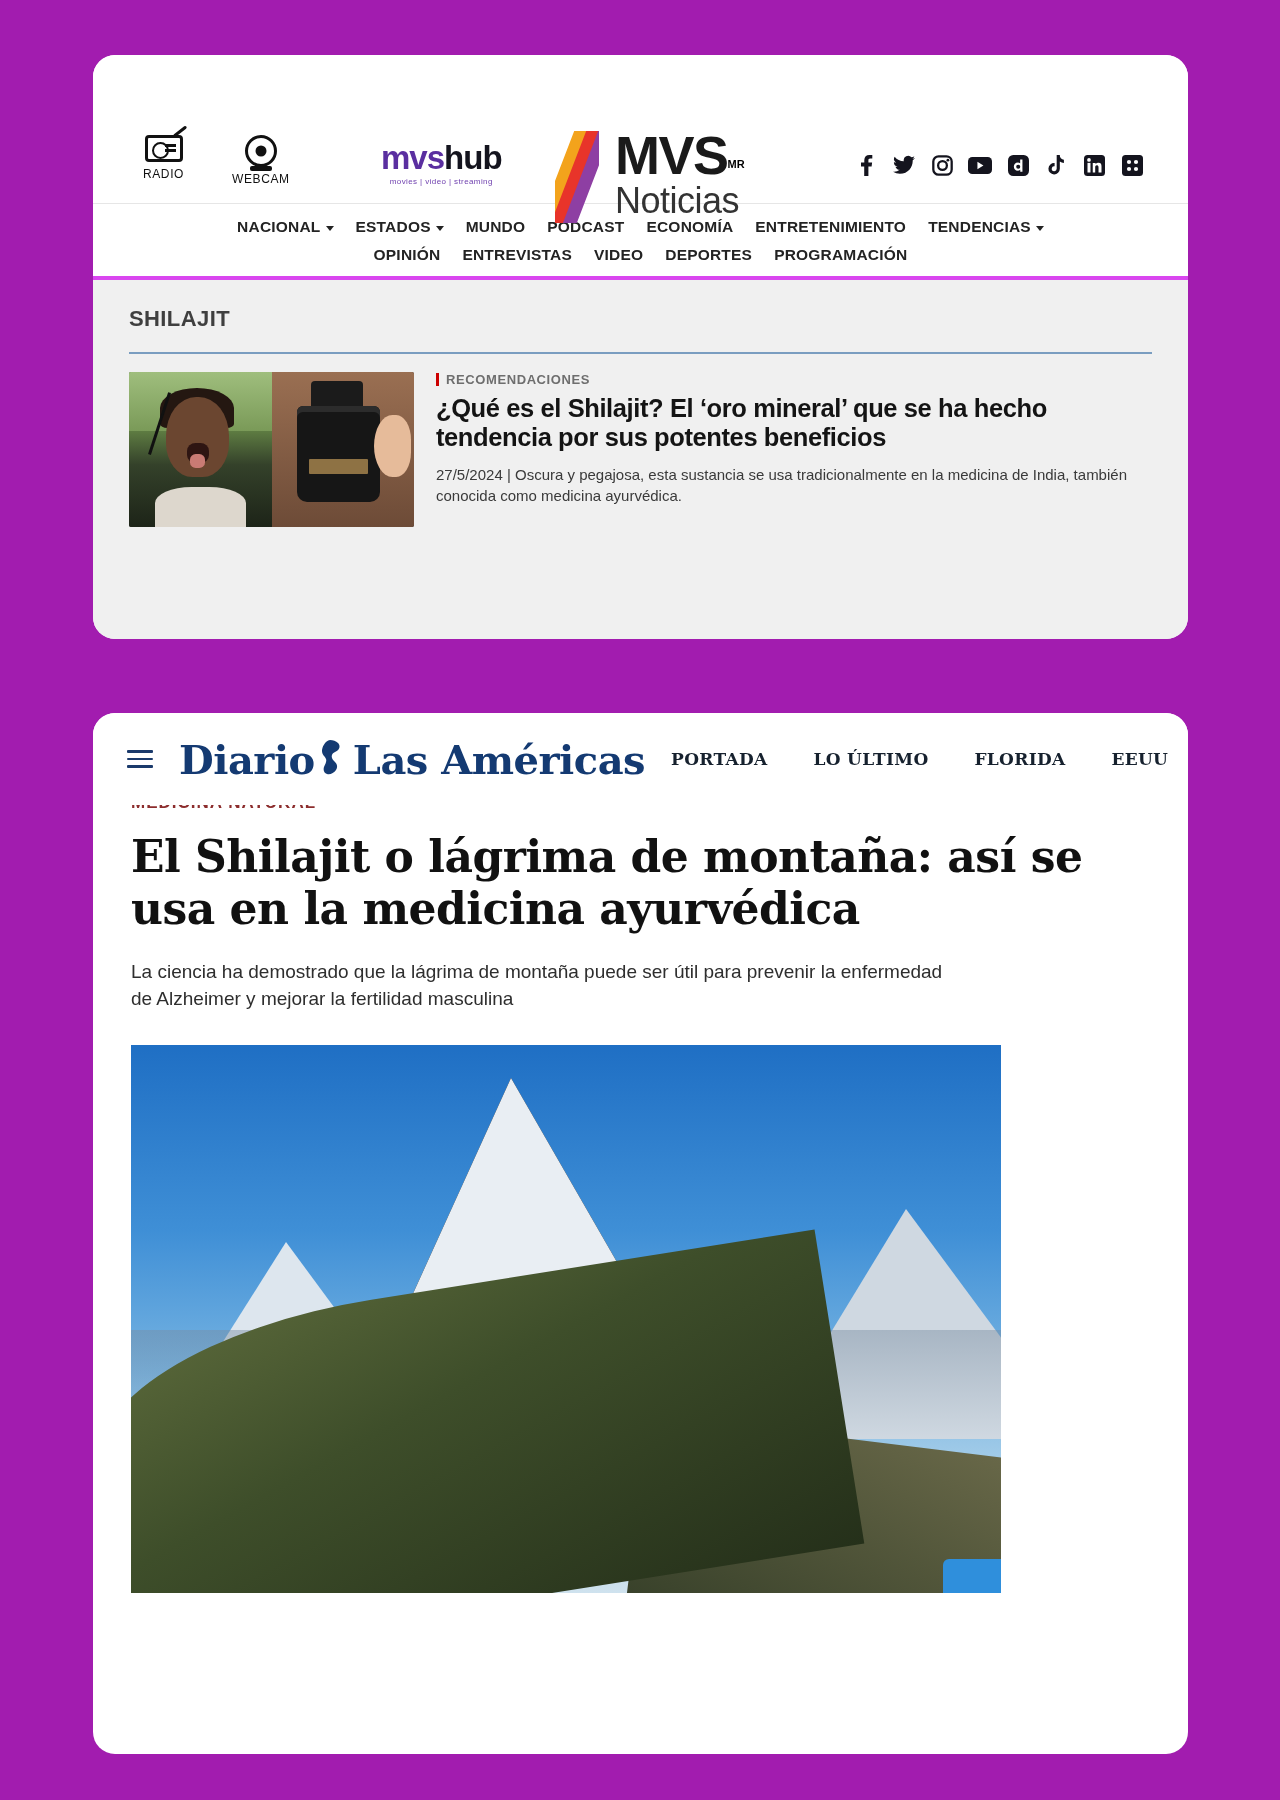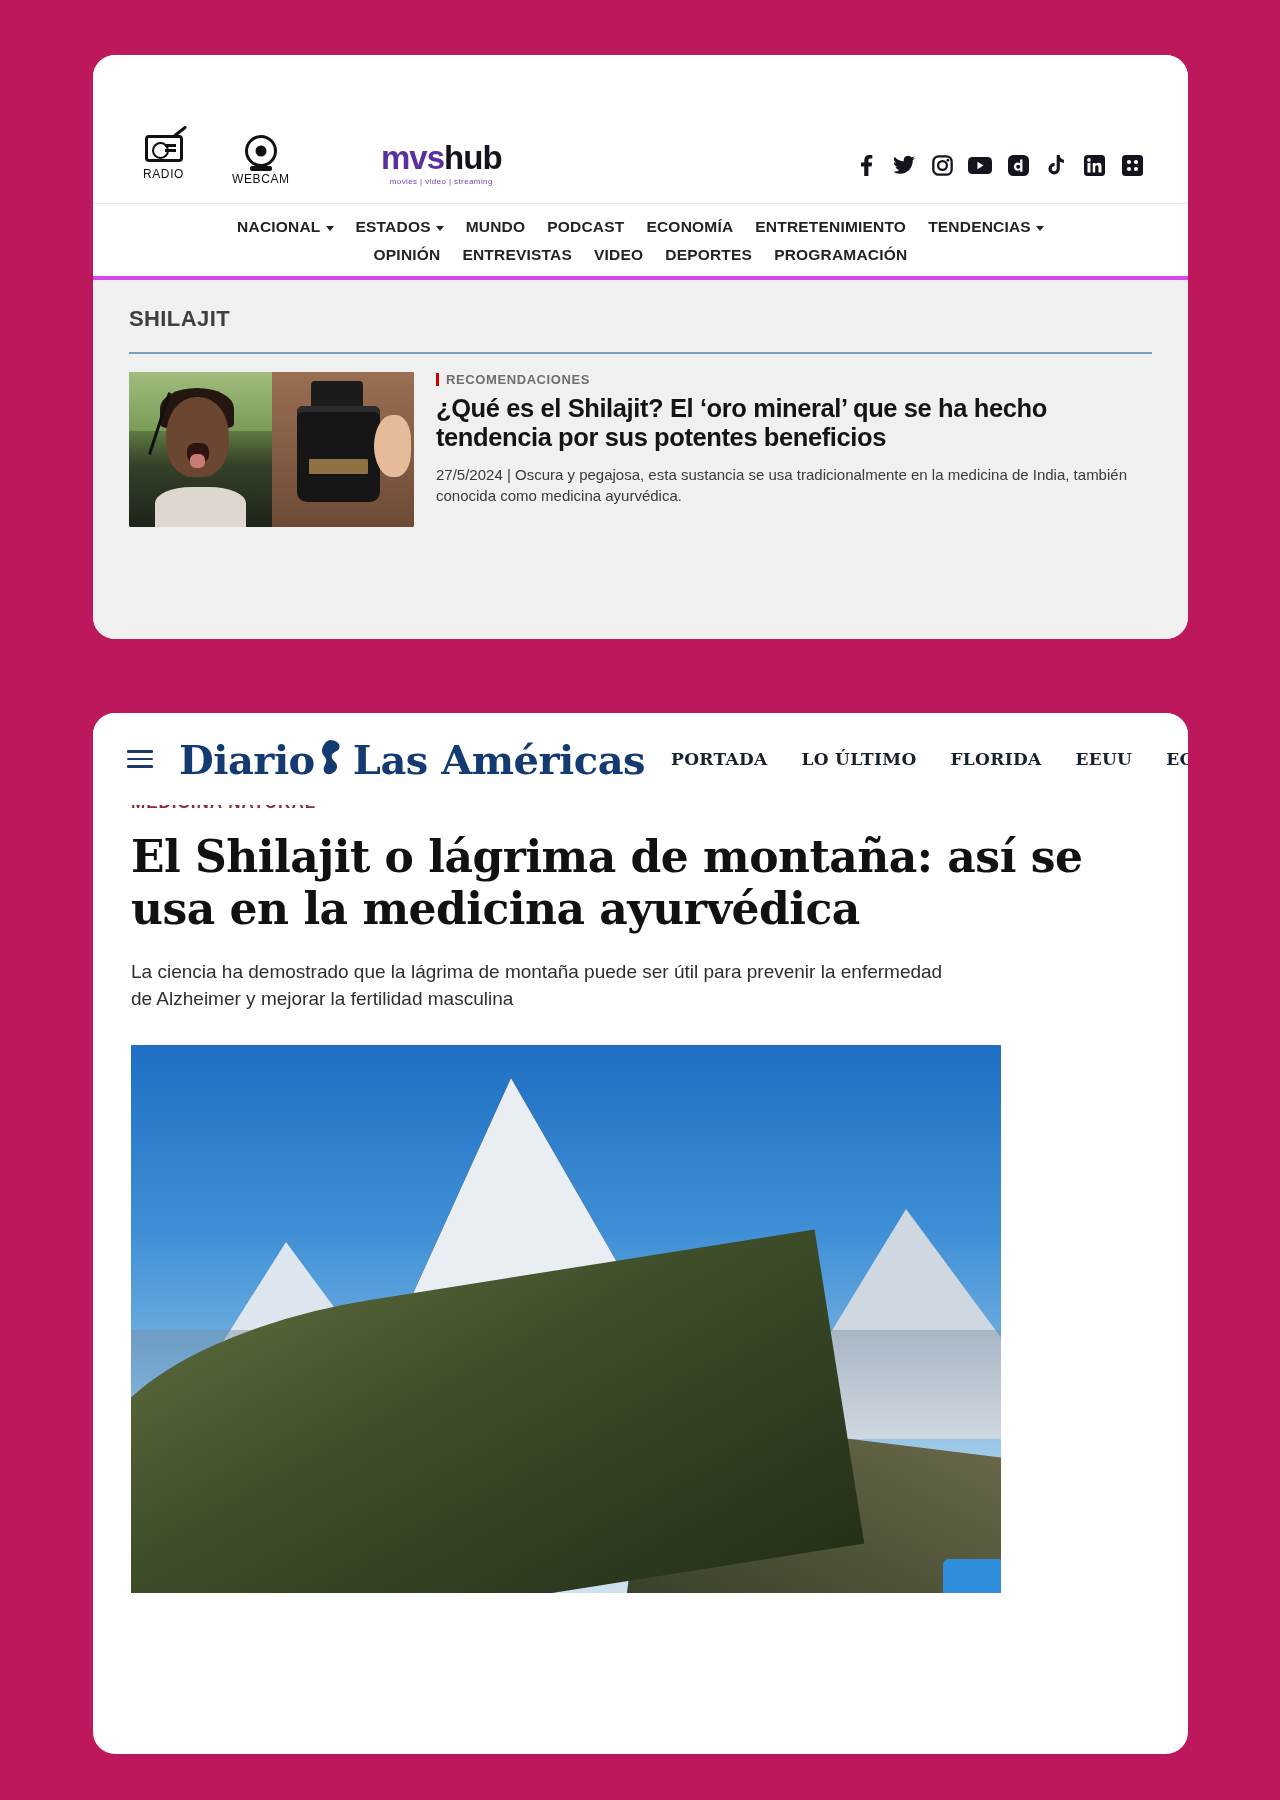--- a/index.html
+++ b/index.html
@@ -8,21 +8,21 @@
     width: 1280px; height: 1800px;
     background: #000;
     font-family: "Liberation Sans", sans-serif;
     overflow: hidden;
   }
 
   .stage {
     position: relative;
     width: 1280px;
     height: 1800px;
-    background: #be185d;
+    background: #a21caf;
   }
 
   
   .card-mvs {
     position: absolute;
     left: 93px; top: 55px;
     width: 1095px; height: 584px;
     background: #ffffff;
     border-radius: 22px;
     overflow: hidden;
@@ -414,21 +414,21 @@
     gap: 4px;
   }
   .dla-logo .map {
     display: inline-block;
     width: 30px; height: 40px;
     position: relative;
     top: 2px;
   }
   .dla-nav {
     display: flex;
-    gap: 34px;
+    gap: 46px;
     align-items: center;
     font-family: "DejaVu Serif", serif;
     font-size: 17px;
     font-weight: 700;
     color: #16212e;
     letter-spacing: .3px;
     white-space: nowrap;
     overflow: hidden;
   }
 
@@ -561,20 +561,31 @@
         </div>
       </div>
 
       <div class="mvshub">
         <div class="mvshub-word">
           <span class="a">mvs</span><span class="b">hub</span>
         </div>
         <div class="mvshub-sub">movies | video | streaming</div>
       </div>
 
+      <div class="mvs-logo">
+        <div class="mvs-slash">
+            <i></i>
+            <i></i>
+            <i></i>
+          </div>
+        <div class="mvs-title">
+          <span class="m1">MVS</span><span class="mr">MR</span>
+          <span class="m2">Noticias</span>
+        </div>
+      </div>
 
       <div class="mvs-social">
         <div class="soc">
           <svg width="13" height="22" viewBox="0 0 13 22">
               <path fill="#14141e" d="M8.4 22v-9.6h3.2l.5-3.8H8.4V6.2c0-1.1.3-1.8 1.9-1.8h2V1c-.4 0-1.6-.1-3-.1-3 0-5 1.8-5 5.1v2.6H1v3.8h3.2V22z"></path>
             </svg>
         </div>
         <div class="soc">
           <svg width="22" height="20" viewBox="0 0 24 20">
               <path fill="#14141e" d="M24 2.4a9.6 9.6 0 0 1-2.8.8A4.9 4.9 0 0 0 23.3.4a9.7 9.7 0 0 1-3.1 1.2A4.9 4.9 0 0 0 11.8 6a13.9 13.9 0 0 1-10-5.1 4.9 4.9 0 0 0 1.5 6.5A4.8 4.8 0 0 1 1 6.8v.1a4.9 4.9 0 0 0 3.9 4.8 4.9 4.9 0 0 1-2.2.1 4.9 4.9 0 0 0 4.6 3.4A9.9 9.9 0 0 1 0 17.3 13.9 13.9 0 0 0 7.5 19.5c9.1 0 14-7.5 14-14v-.6A10 10 0 0 0 24 2.4z"></path>

